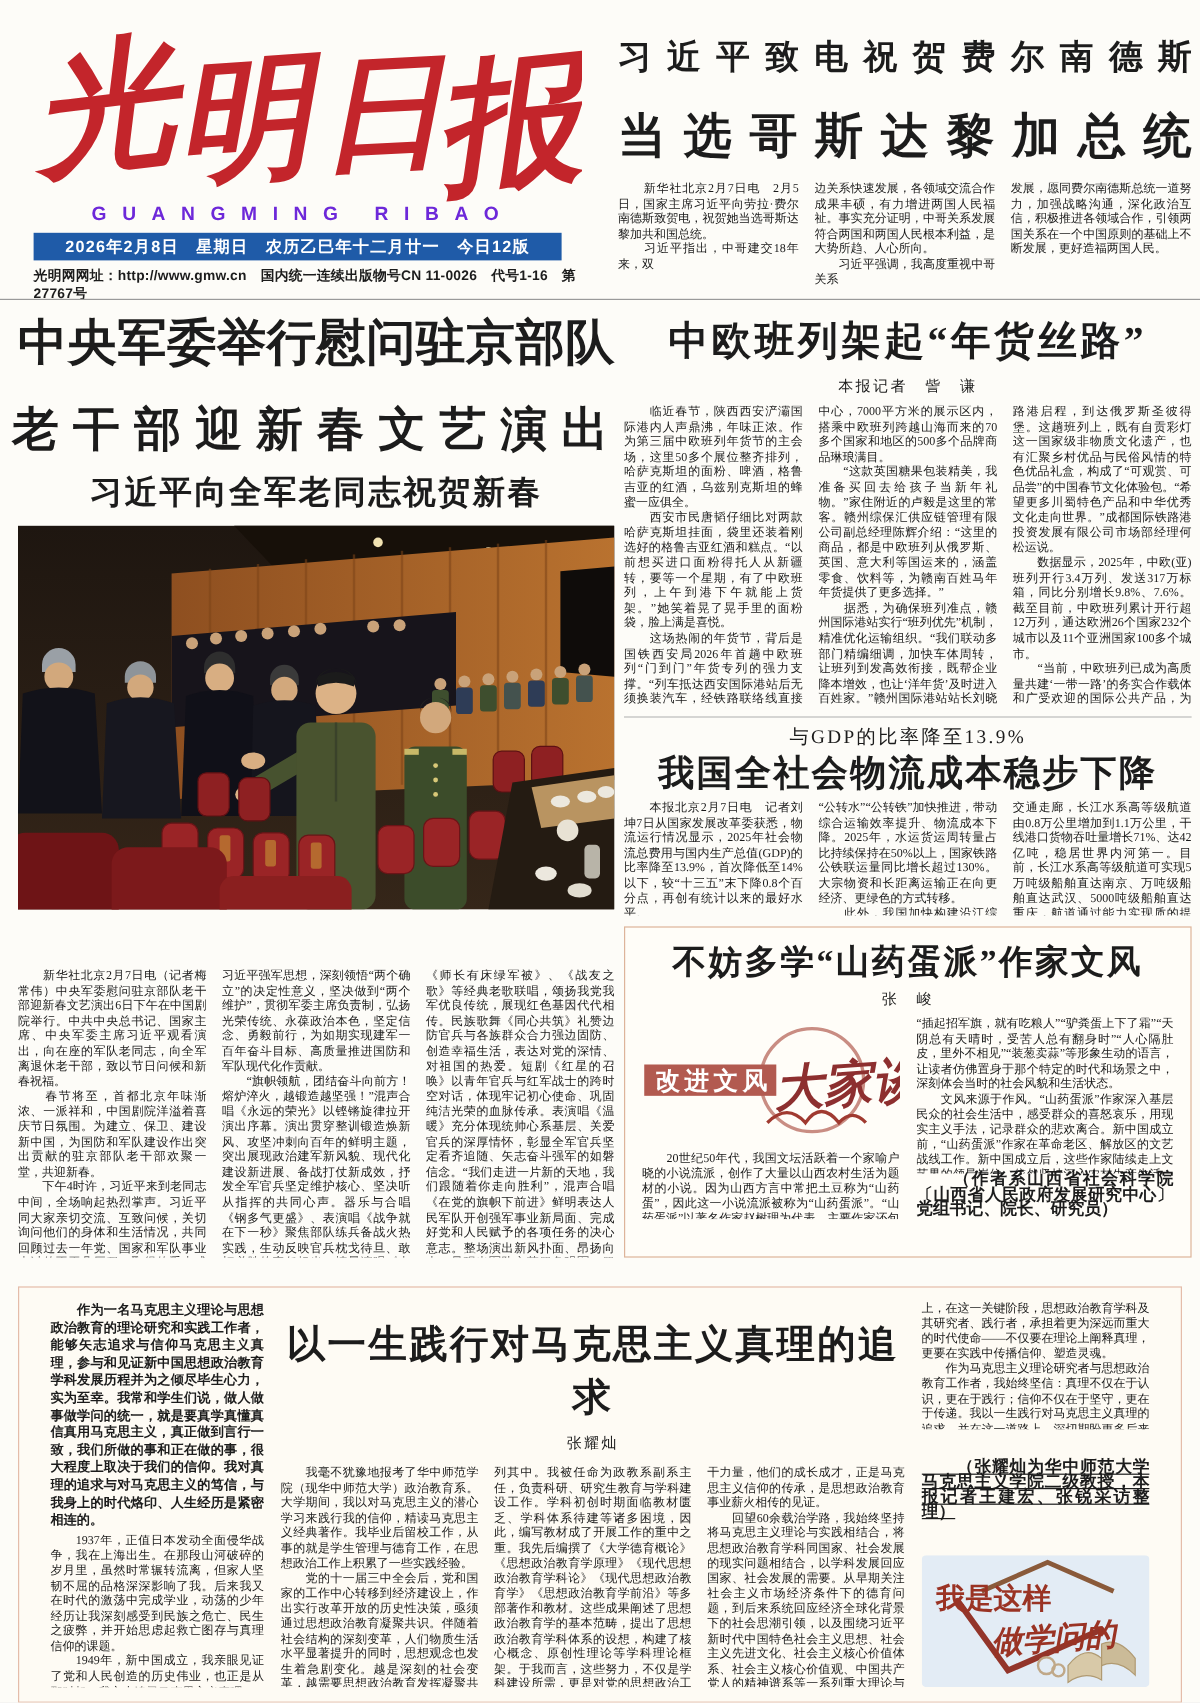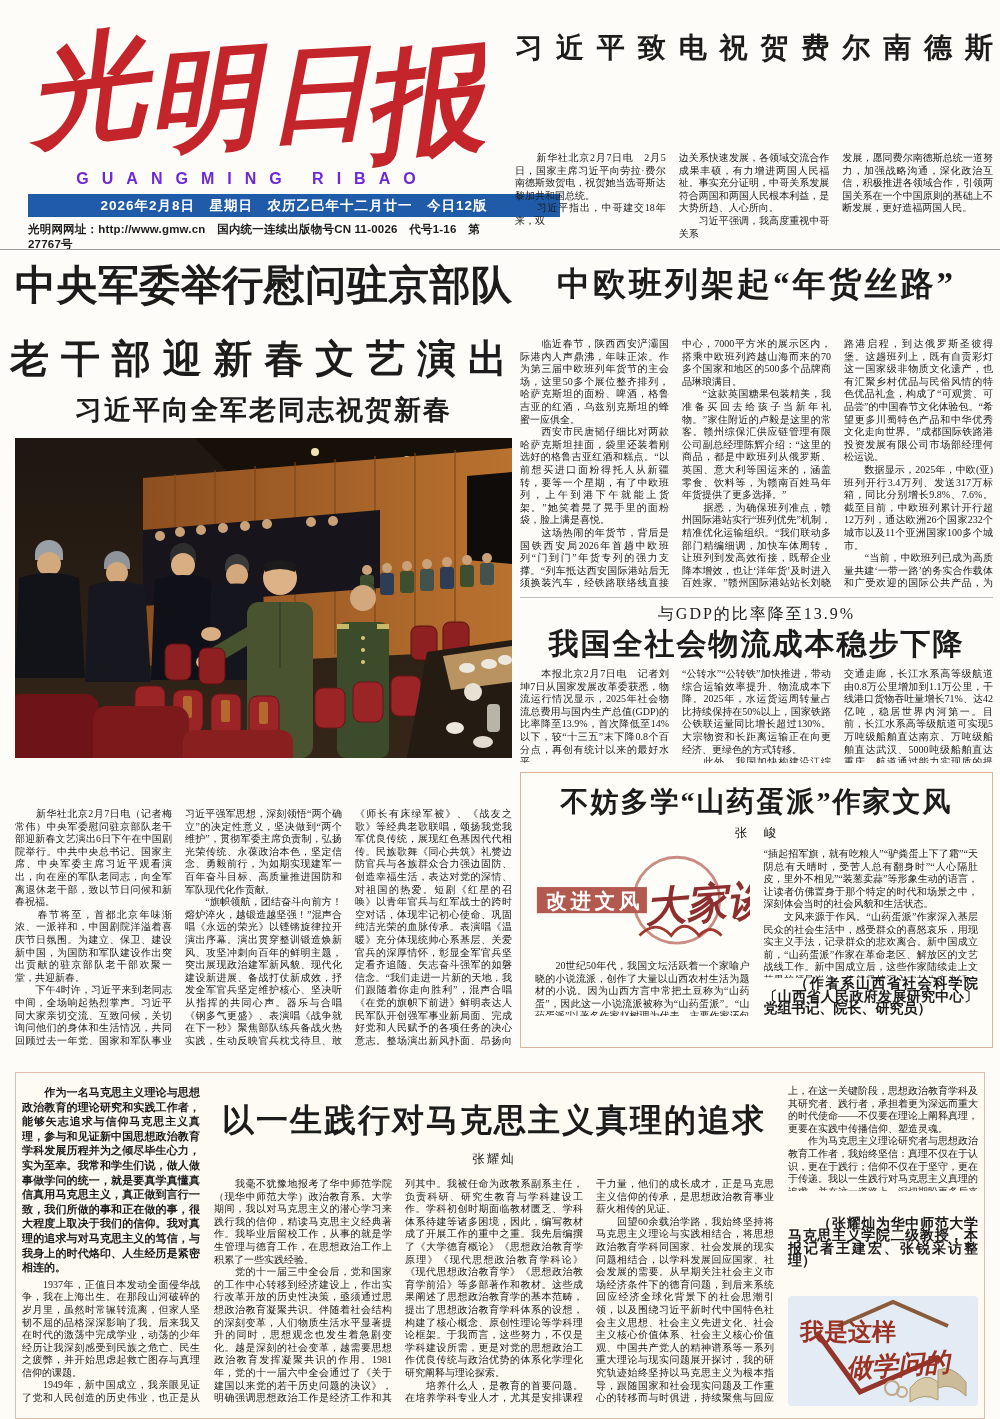--- a/index.html
+++ b/index.html
@@ -3,38 +3,38 @@
 <meta charset="utf-8">
 <style>
   html,body{margin:0;padding:0;background:#e8e8e8;}
   #paper{position:relative;width:1000px;height:1419px;margin:0 auto;background:#fdfcf8;overflow:hidden;
          font-family:"Liberation Serif","DejaVu Serif",serif;color:#1c1c1c;}
   .abs{position:absolute;}
   
   #masthead-svg{left:20px;top:2px;width:465px;height:172px;}
   #latin{left:25px;top:170px;width:455px;text-align:center;letter-spacing:13px;font-size:16px;font-weight:bold;
          font-family:"Liberation Sans","DejaVu Sans",sans-serif;color:#6d28d9;}
-  #datebar{left:28px;top:194px;width:532px;height:23px;background:#1f5ba8;color:#fff;
+  #datebar{left:28px;top:194px;width:440px;height:23px;background:#1f5ba8;color:#fff;
            font-family:"Liberation Sans","DejaVu Sans",sans-serif;font-weight:bold;font-size:13.5px;
            line-height:23px;text-align:center;letter-spacing:1px;}
   #infoline{left:28px;top:222px;width:460px;font-size:11.5px;font-weight:bold;letter-spacing:.2px;
             font-family:"Liberation Sans","DejaVu Sans",sans-serif;}
   .hairline{background:#9a9a9a;height:1px;}
   
   .bigsans{font-family:"Liberation Sans","DejaVu Sans",sans-serif;font-weight:900;
            text-align:justify;text-align-last:justify;line-height:1.32;}
   .center{text-align:center;}
   .byline{font-size:12.5px;text-align:center;letter-spacing:2px;}
   
   .cols{display:flex;gap:13px;}
   .col{flex:1;font-size:10px;line-height:12.6px;text-align:justify;overflow:hidden;white-space:pre-line;color:#191919;}
   .col.serif{font-family:"Liberation Serif","DejaVu Serif",serif;}
   
   #wenfeng-box{left:520px;top:772px;width:473px;height:276px;border:1px solid #ddb49a;background:#fffdf8;box-sizing:border-box;padding:8px 14px;}
-  #scholar-box{left:15px;top:1072px;width:970px;height:347px;border:1px solid #e4bcaa;background:#fefbf4;box-sizing:border-box;padding:12px 6px;}
+  #scholar-box{left:15px;top:1072px;width:970px;height:347px;border:1px solid #e4bcaa;background:#fefbf4;box-sizing:border-box;padding:12px 26px;}
   .attrib{font-weight:bold;font-size:14px;line-height:12.6px;text-align:justify;white-space:pre-line;}
   .flexcol{display:flex;flex-direction:column;overflow:hidden;}
   .growclip{flex:1;overflow:hidden;}
   #caption{font-size:11.5px;line-height:1.52;text-align:justify;font-style:italic;}
   #caption b{font-style:normal;}
 </style>
 </head>
 <body>
 
 <div id="paper">
@@ -45,20 +45,21 @@
       <text x="126" y="136" font-size="112" transform="rotate(-4 180 95)">明</text>
       <text x="246" y="128" font-size="104" transform="rotate(-3 290 90)">日</text>
       <text x="342" y="142" font-size="120" transform="rotate(-6 400 95)">报</text>
     </g>
   </svg>
   <div id="latin" class="abs">GUANGMING RIBAO</div>
   <div id="datebar" class="abs">2026年2月8日　星期日　农历乙巳年十二月廿一　今日12版</div>
   <div id="infoline" class="abs">光明网网址：http://www.gmw.cn　国内统一连续出版物号CN 11-0026　代号1-16　第27767号</div>
 
   <div class="abs bigsans" style="left:515px;top:30px;width:478px;font-size:28px;">习近平致电祝贺费尔南德斯</div>
+  <div class="abs bigsans" style="left:515px;top:88px;width:478px;font-size:40px;">当选哥斯达黎加总统</div>
   <div class="abs cols" style="left:515px;top:152px;width:478px;height:88px;">
     <div class="col serif">　　新华社北京2月7日电　2月5日，国家主席习近平向劳拉·费尔南德斯致贺电，祝贺她当选哥斯达黎加共和国总统。
 　　习近平指出，中哥建交18年来，双</div>
     <div class="col serif">边关系快速发展，各领域交流合作成果丰硕，有力增进两国人民福祉。事实充分证明，中哥关系发展符合两国和两国人民根本利益，是大势所趋、人心所向。
 　　习近平强调，我高度重视中哥关系</div>
     <div class="col serif">发展，愿同费尔南德斯总统一道努力，加强战略沟通，深化政治互信，积极推进各领域合作，引领两国关系在一个中国原则的基础上不断发展，更好造福两国人民。</div>
   </div>
 
   <div class="abs hairline" style="left:0;top:249px;width:1000px;"></div>
 
@@ -225,20 +226,21 @@
 　　春节将至，首都北京年味渐浓、一派祥和，中国剧院洋溢着喜庆节日氛围。为建立、保卫、建设新中国，为国防和军队建设作出突出贡献的驻京部队老干部欢聚一堂，共迎新春。
 　　下午4时许，习近平来到老同志中间，全场响起热烈掌声。习近平同大家亲切交流、互致问候，关切询问他们的身体和生活情况，共同回顾过去一年党、国家和军队事业走过的不平凡历程、取得的重大成就。老同志们一致表示，要更加紧密地团结在以习近平同志为核心的党中央周围，坚持以习近平新时代中国特色社会主义思想为指导，深入贯彻</div>
     <div class="col serif">习近平强军思想，深刻领悟“两个确立”的决定性意义，坚决做到“两个维护”，贯彻军委主席负责制，弘扬光荣传统、永葆政治本色，坚定信念、勇毅前行，为如期实现建军一百年奋斗目标、高质量推进国防和军队现代化作贡献。
 　　“旗帜领航，团结奋斗向前方！熔炉淬火，越锻造越坚强！”混声合唱《永远的荣光》以铿锵旋律拉开演出序幕。演出贯穿整训锻造焕新风、攻坚冲刺向百年的鲜明主题，突出展现政治建军新风貌、现代化建设新进展、备战打仗新成效，抒发全军官兵坚定维护核心、坚决听从指挥的共同心声。器乐与合唱《钢多气更盛》、表演唱《战争就在下一秒》聚焦部队练兵备战火热实践，生动反映官兵枕戈待旦、敢打必胜的责任担当。情景演唱《七律·长征》热情讴歌红军将士战胜一切艰难险阻、打败一切强敌对手的英雄气概，激发弘扬伟大长征精神、走好新时代长征路的壮志豪情。《手拿枪心向党》、</div>
     <div class="col serif">《师长有床绿军被》、《战友之歌》等经典老歌联唱，颂扬我党我军优良传统，展现红色基因代代相传。民族歌舞《同心共筑》礼赞边防官兵与各族群众合力强边固防、创造幸福生活，表达对党的深情、对祖国的热爱。短剧《红星的召唤》以青年官兵与红军战士的跨时空对话，体现牢记初心使命、巩固纯洁光荣的血脉传承。表演唱《温暖》充分体现统帅心系基层、关爱官兵的深厚情怀，彰显全军官兵坚定看齐追随、矢志奋斗强军的如磐信念。“我们走进一片新的天地，我们跟随着你走向胜利”，混声合唱《在党的旗帜下前进》鲜明表达人民军队开创强军事业新局面、完成好党和人民赋予的各项任务的决心意志。整场演出新风扑面、昂扬向上，呈现出军队文艺服务强军、服务基层、服务官兵的蓬勃气象。
 　　张升民一同观看。
 　　观看演出的还有军委机关各部门、军队驻京有关单位领导和部队官兵代表。</div>
   </div>
 
   <div class="abs center" style="left:520px;top:262px;width:473px;font-size:33px;font-weight:bold;letter-spacing:3px;">中欧班列架起“年货丝路”</div>
+  <div class="abs byline" style="left:520px;top:314px;width:473px;">本报记者　訾　谦</div>
   <div class="abs cols" style="left:520px;top:338px;width:473px;height:252px;">
     <div class="col serif">　　临近春节，陕西西安浐灞国际港内人声鼎沸，年味正浓。作为第三届中欧班列年货节的主会场，这里50多个展位整齐排列，哈萨克斯坦的面粉、啤酒，格鲁吉亚的红酒，乌兹别克斯坦的蜂蜜一应俱全。
 　　西安市民唐韬仔细比对两款哈萨克斯坦挂面，袋里还装着刚选好的格鲁吉亚红酒和糕点。“以前想买进口面粉得托人从新疆转，要等一个星期，有了中欧班列，上午到港下午就能上货架。”她笑着晃了晃手里的面粉袋，脸上满是喜悦。
 　　这场热闹的年货节，背后是国铁西安局2026年首趟中欧班列“门到门”年货专列的强力支撑。“列车抵达西安国际港站后无须换装汽车，经铁路联络线直接驶入园区，运输效率提升30%，成本降低15%。”西安爱菊粮油工业集团工作人员介绍，目前该企业在哈萨克斯坦的挂面、面粉生产线已正式投产。
 　　在江西赣州国际陆港进口商品集采</div>
     <div class="col serif">中心，7000平方米的展示区内，搭乘中欧班列跨越山海而来的70多个国家和地区的500多个品牌商品琳琅满目。
 　　“这款英国糖果包装精美，我准备买回去给孩子当新年礼物。”家住附近的卢毅是这里的常客。赣州综保汇供应链管理有限公司副总经理陈辉介绍：“这里的商品，都是中欧班列从俄罗斯、英国、意大利等国运来的，涵盖零食、饮料等，为赣南百姓马年年货提供了更多选择。”
 　　据悉，为确保班列准点，赣州国际港站实行“班列优先”机制，精准优化运输组织。“我们联动多部门精编细调，加快车体周转，让班列到发高效衔接，既帮企业降本增效，也让‘洋年货’及时进入百姓家。”赣州国际港站站长刘晓兵表示。
 　　在为我国百姓带来“洋年货”的同时，中欧班列也成为东西方文化交流、情感联结的“丝路使者”，让“中国年味”以更生动的形式抵达千里之外。
 　　近日，一列中欧班列从成都国际铁</div>
@@ -302,21 +304,21 @@
 　　培养什么人，是教育的首要问题。在培养学科专业人才，尤其是安排课程与教学时，我总是将马克思主义经典著作的学习、马克思主义基本理论的教学放在第一位。在这60多年的教学与科研生涯中，我招收和培养了47名博士生和57名硕士生。这些学生大多数已成长为思想政治工作骨</div>
           <div class="col serif">干力量，他们的成长成才，正是马克思主义信仰的传承，是思想政治教育事业薪火相传的见证。
 　　回望60余载治学路，我始终坚持将马克思主义理论与实践相结合，将思想政治教育学科同国家、社会发展的现实问题相结合，以学科发展回应国家、社会发展的需要。从早期关注社会主义市场经济条件下的德育问题，到后来系统回应经济全球化背景下的社会思潮引领，以及围绕习近平新时代中国特色社会主义思想、社会主义先进文化、社会主义核心价值体系、社会主义核心价值观、中国共产党人的精神谱系等一系列重大理论与现实问题展开探讨，我的研究轨迹始终坚持以马克思主义为根本指导，跟随国家和社会现实问题及工作重心的转移而与时俱进，持续聚焦与回应那些时代性、前沿性的问题。
 　　思想政治工作是党的优良传统、鲜明特色和突出政治优势，是一切工作的生命线。当前，我国正奋进在全面建设社会主义现代化国家的新征程</div>
         </div>
       </div>
 
       <div class="flexcol" style="width:190px;flex:none;gap:24px;">
         <div class="col serif growclip">上，在这一关键阶段，思想政治教育学科及其研究者、践行者，承担着更为深远而重大的时代使命——不仅要在理论上阐释真理，更要在实践中传播信仰、塑造灵魂。
 　　作为马克思主义理论研究者与思想政治教育工作者，我始终坚信：真理不仅在于认识，更在于践行；信仰不仅在于坚守，更在于传递。我以一生践行对马克思主义真理的追求，并在这一道路上，深切期盼更多后来者能树立对真理的虔诚向往与不懈追寻。唯有真学真懂真信真用马克思主义，才能在学问中见天地、在奉献中见人生。愿我们共同立志，不止于做大学问，更要致力于做真学问；不止于成就自我，更要努力在为国家之需、为国家立德、为人民立言中，实现生命的真正价值与永恒意义。</div>
-        <div class="attrib" style="margin:3px 0 4px;">　　（张耀灿为华中师范大学马克思主义学院二级教授，本报记者王建宏、张锐采访整理）</div>
+        <div class="attrib" style="margin:3px 0 4px;text-decoration:underline;">　　（张耀灿为华中师范大学马克思主义学院二级教授，本报记者王建宏、张锐采访整理）</div>
         <svg width="190" height="110" viewBox="0 0 190 110">
           <rect x="0" y="0" width="190" height="110" rx="4" fill="#e3ecf5"></rect>
           <path d="M50,30 L105,6 L160,30" fill="none" stroke="#8a5a3a" stroke-width="4"></path>
           <path d="M30,38 L72,96 L150,62" fill="none" stroke="#93352a" stroke-width="5" stroke-linecap="round"></path>
           <path d="M122,92 q14,-18 28,-6 l0,18 q-14,-8 -28,2 z" fill="#d8c9a8" stroke="#b09a72"></path>
           <path d="M178,86 q-14,-18 -28,-12 l0,18 q14,-6 28,8 z" fill="#cbbb98" stroke="#b09a72"></path>
           <circle cx="104" cy="92" r="7" fill="none" stroke="#c0a888" stroke-width="2"></circle>
           <circle cx="114" cy="96" r="5" fill="none" stroke="#c0a888" stroke-width="2"></circle>
           <text x="12" y="44" font-size="24" font-weight="bold" fill="#9a3324" font-family="'Liberation Sans',sans-serif">我是这样</text>
           <text x="58" y="78" font-size="26" font-style="italic" font-weight="bold" fill="#9a3324" font-family="'DejaVu Serif',serif" transform="rotate(-4 110 70)">做学问的</text>

